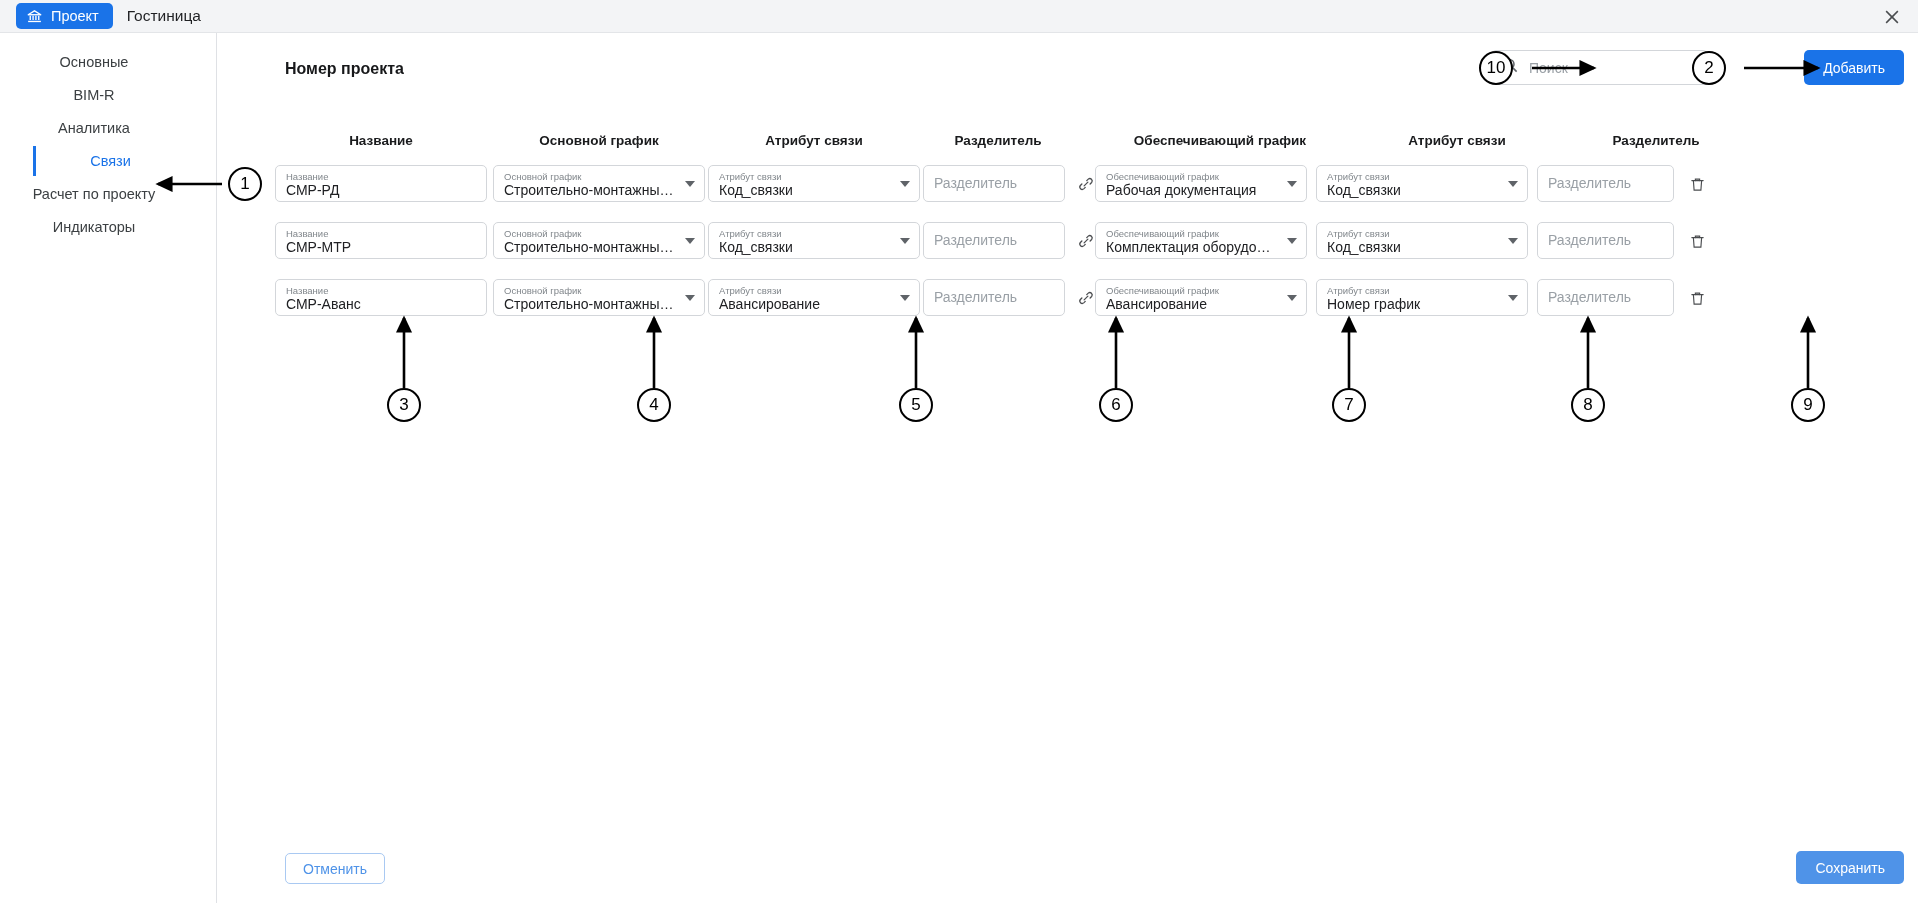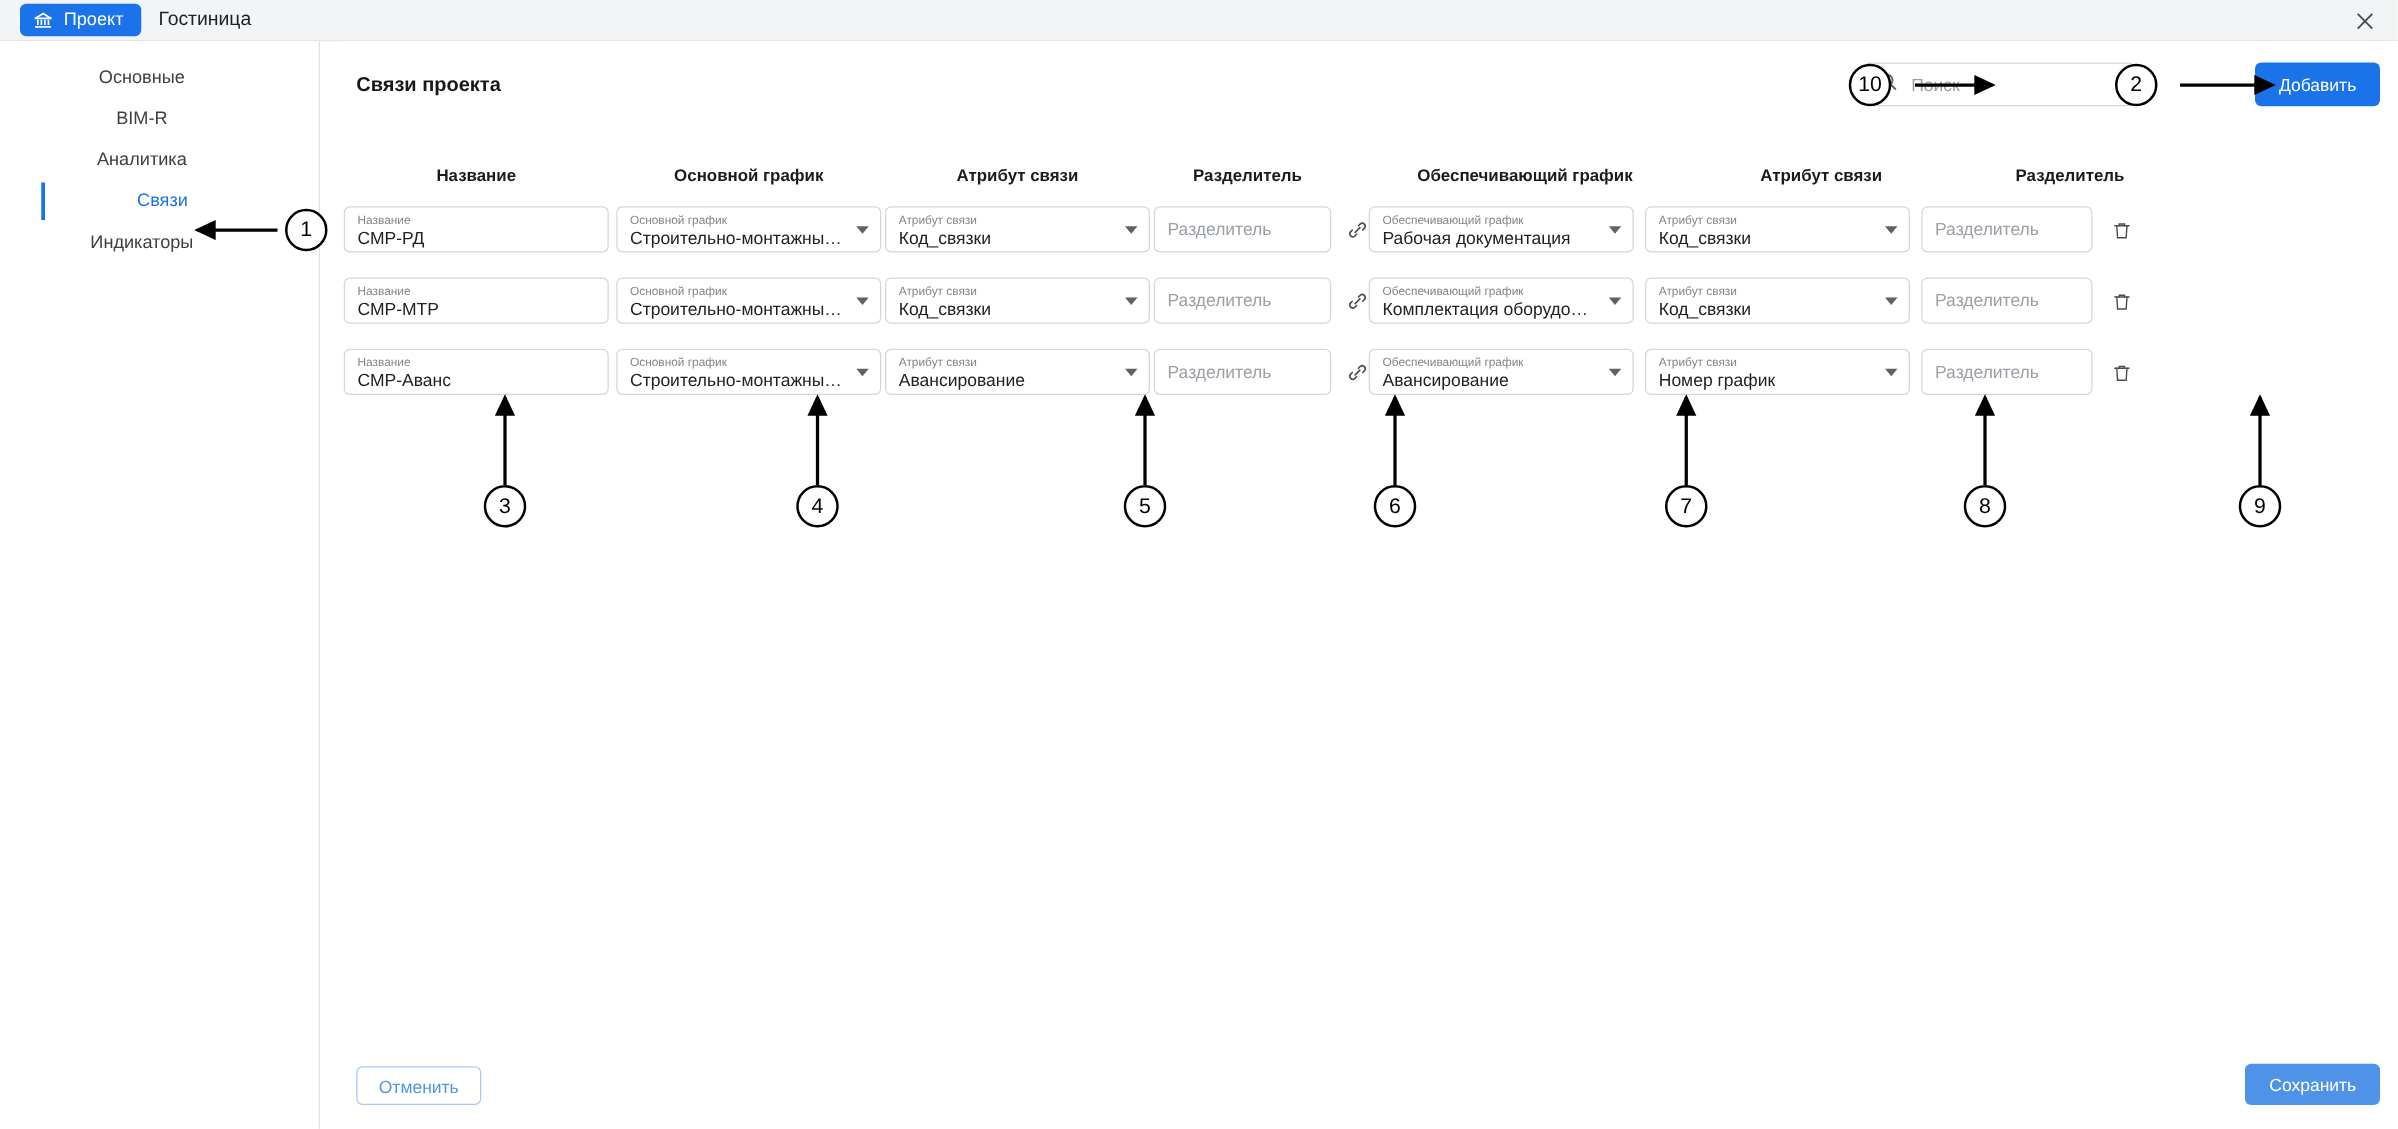--- a/index.html
+++ b/index.html
@@ -35,21 +35,21 @@
   .close-x {
     position: absolute; right: 14px; top: 5px;
     width: 24px; height: 24px;
     display: flex; align-items: center; justify-content: center;
     cursor: pointer;
   }
 
   
   .sidebar {
     position: absolute; left: 0; top: 33px;
-    width: 256px; height: 870px;
+    width: 217px; height: 870px;
     background: #fff;
     border-right: 1px solid #dfe1e5;
     padding-top: 12px;
   }
   .side-item {
     position: relative;
     height: 33px;
     display: flex; align-items: center; justify-content: center;
     font-size: 14.5px; color: #3c4043;
     cursor: pointer;
@@ -220,27 +220,30 @@
   <div class="side-item">
       <span>BIM-R</span>
     </div>
   <div class="side-item">
       <span>Аналитика</span>
     </div>
   <div class="side-item active">
       <span>Связи</span>
     </div>
   <div class="side-item">
+      <span>Расчет по проекту</span>
+    </div>
+  <div class="side-item">
       <span>Индикаторы</span>
     </div>
 </div>
 
 <div class="main">
 
-  <div class="page-title">Связи проекта</div>
+  <div class="page-title">Номер проекта</div>
 
   <div class="search-wrap">
     <span>
       <svg width="17" height="17" viewBox="0 0 20 20" fill="none" stroke="#5f6368" stroke-width="1.8">
         <circle cx="8.5" cy="8.5" r="5.6"></circle>
         <line x1="12.8" y1="12.8" x2="17.2" y2="17.2"></line>
       </svg>
     </span>
     <input type="text" placeholder="Поиск" style="">
   </div>

